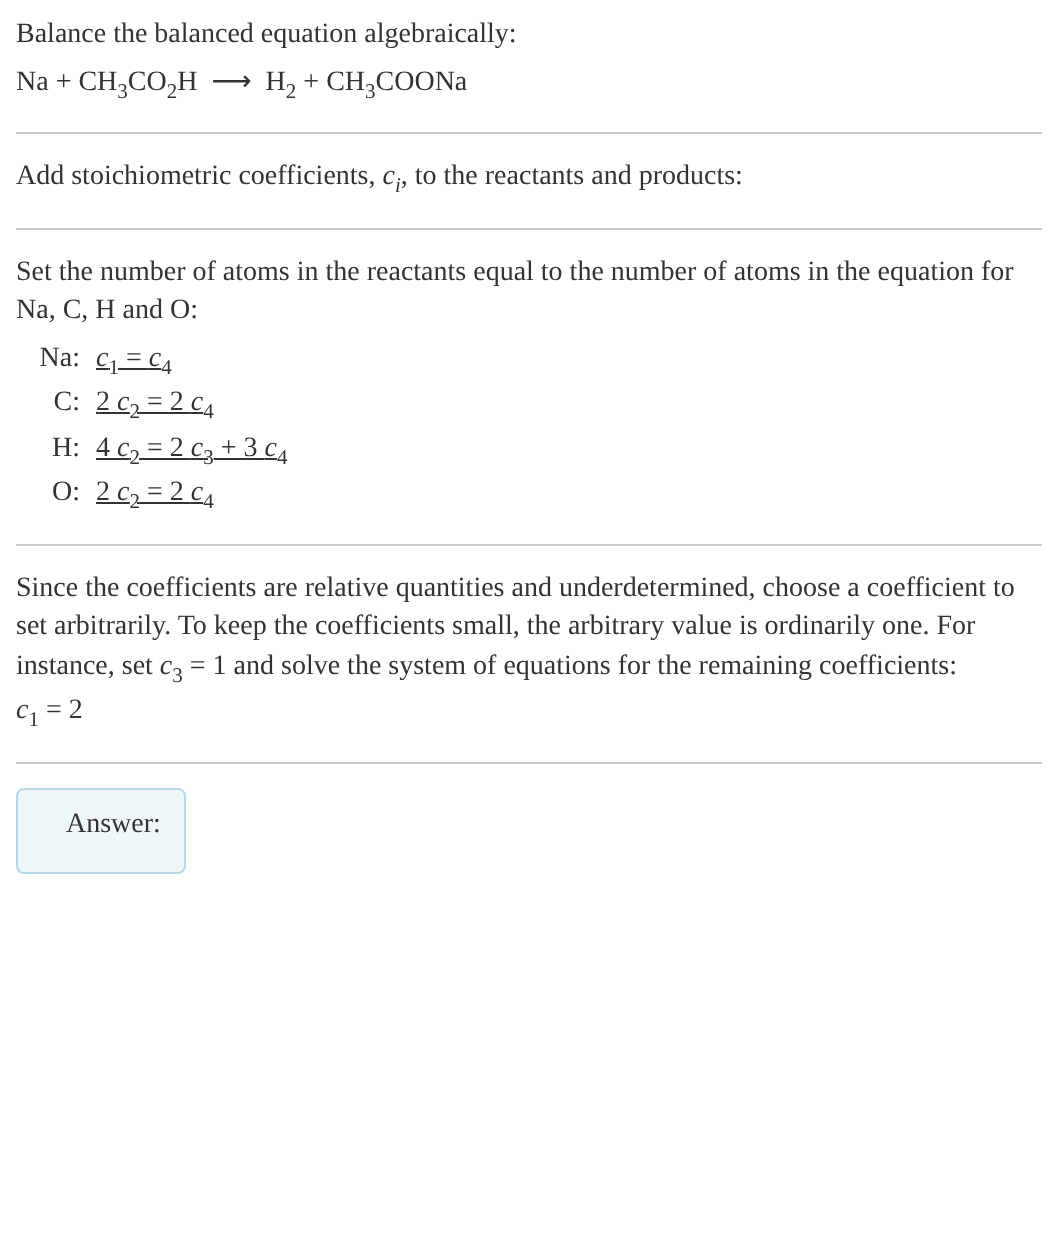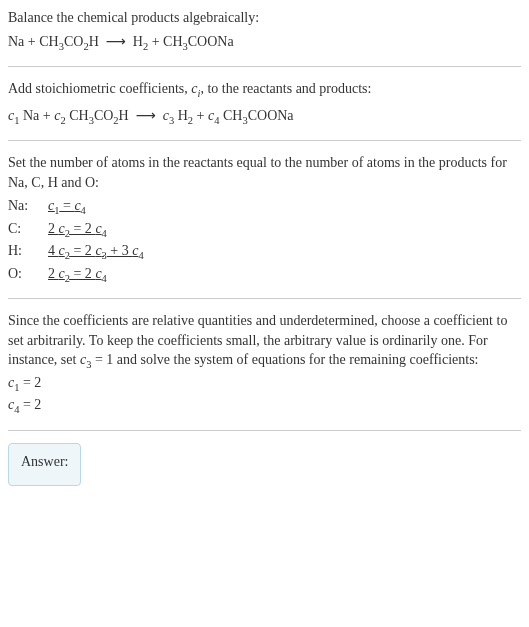--- a/index.html
+++ b/index.html
@@ -24,65 +24,65 @@
       margin: 4px 0;
     }
     .atom-table {
       margin-top: 4px;
     }
     .atom-row {
       display: flex;
     }
     .atom-label {
       width: 32px;
-      text-align: left;
+      text-align: right;
       padding-right: 8px;
     }
     .atom-eq {
       flex: 1;
       text-decoration: underline;
     }
     sub {
       font-size: 0.75em;
       vertical-align: sub;
     }
     .answer-box {
       background-color: #eef6fa;
       border: 1px solid #b8d8e8;
       border-radius: 4px;
       padding: 8px 12px;
       width: fit-content;
       margin-top: 6px;
     }
     .answer-label {
       margin-bottom: 6px;
+      margin-left: 12px;
     }
     .answer-eq {
       padding-left: 24px;
     }
   </style>
 </head>
 <body>
 
 <div class="section">
-  <div>Balance the chemical products algebraically:</div>
+  <div>Balance the balanced equation algebraically:</div>
   <div class="equation">Na + CH<sub>3</sub>CO<sub>2</sub>H&nbsp;&nbsp;⟶&nbsp;&nbsp;H<sub>2</sub> + CH<sub>3</sub>COONa</div>
 </div>
 
 <hr>
 
 <div class="section">
   <div>Add stoichiometric coefficients, <i>c<sub>i</sub></i>, to the reactants and products:</div>
-  <div class="equation"><i>c</i><sub>1</sub> Na + <i>c</i><sub>2</sub> CH<sub>3</sub>CO<sub>2</sub>H&nbsp;&nbsp;⟶&nbsp;&nbsp;<i>c</i><sub>3</sub> H<sub>2</sub> + <i>c</i><sub>4</sub> CH<sub>3</sub>COONa</div>
 </div>
 
 <hr>
 
 <div class="section">
-  <div>Set the number of atoms in the reactants equal to the number of atoms in the products for Na, C, H and O:</div>
+  <div>Set the number of atoms in the reactants equal to the number of atoms in the equation for Na, C, H and O:</div>
   <div class="atom-table">
     <div class="atom-row">
       <div class="atom-label">Na:</div>
       <div class="atom-eq"><i>c</i><sub>1</sub> = <i>c</i><sub>4</sub></div>
     </div>
     <div class="atom-row">
       <div class="atom-label">C:</div>
       <div class="atom-eq">2 <i>c</i><sub>2</sub> = 2 <i>c</i><sub>4</sub></div>
     </div>
     <div class="atom-row">
@@ -94,21 +94,20 @@
       <div class="atom-eq">2 <i>c</i><sub>2</sub> = 2 <i>c</i><sub>4</sub></div>
     </div>
   </div>
 </div>
 
 <hr>
 
 <div class="section">
   <div>Since the coefficients are relative quantities and underdetermined, choose a coefficient to set arbitrarily. To keep the coefficients small, the arbitrary value is ordinarily one. For instance, set <i>c</i><sub>3</sub> = 1 and solve the system of equations for the remaining coefficients:</div>
   <div><i>c</i><sub>1</sub> = 2</div>
-  <div><i>c</i><sub>4</sub> = 2</div>
 </div>
 
 <hr>
 
 <div class="section">
   <div class="answer-box">
     <div class="answer-label">Answer:</div>
   </div>
 </div>
 

